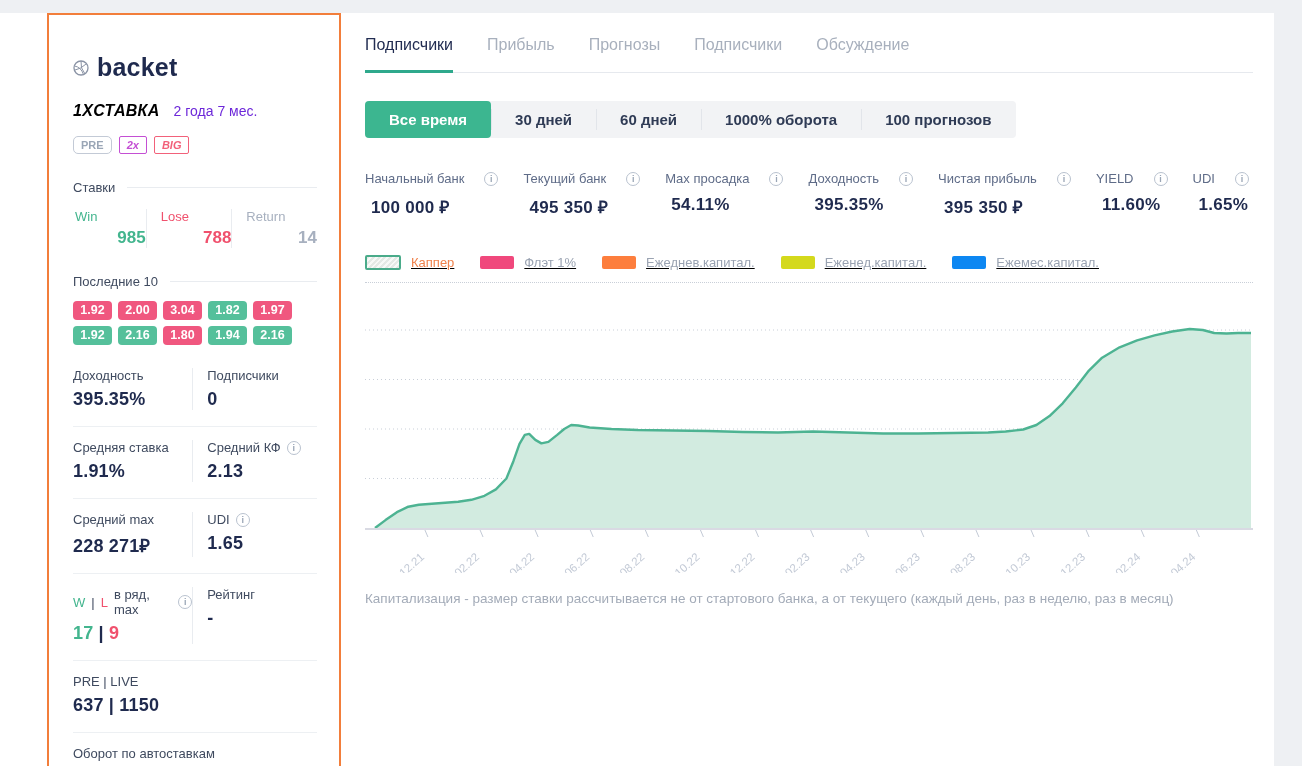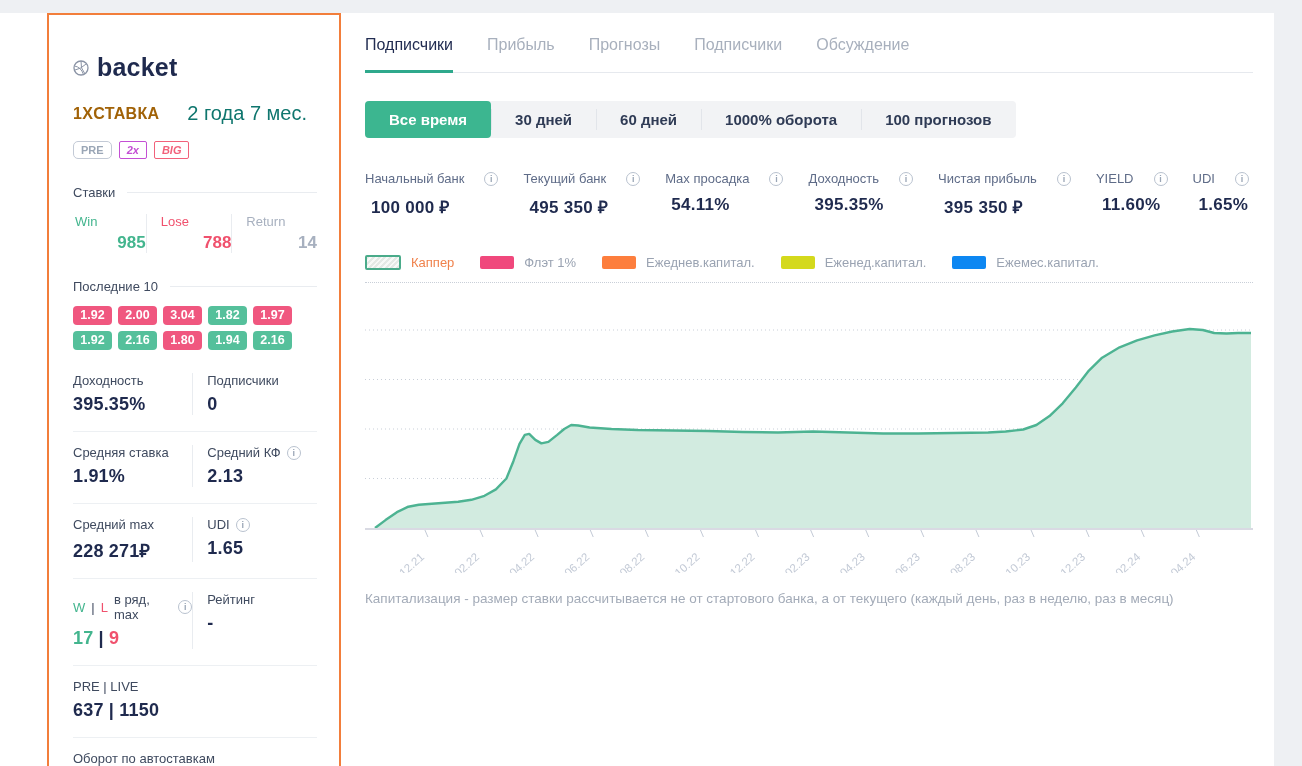--- a/index.html
+++ b/index.html
@@ -8,22 +8,22 @@
   .card { position:absolute; top:13px; left:0; width:1274px; height:753px;
     background:#fff; display:flex; }
 
   
   .sidebar { margin-left:47px; width:294px; flex:none; border:2px solid #f27e3b;
     background:#fff; padding:38px 22px 20px 24px; height:790px; }
   .profile-row { display:flex; align-items:center; gap:8px; }
   .profile-row h1 { font-size:25px; color:#1f2a4e; font-weight:700; letter-spacing:.2px; }
   .ball { width:16px; height:16px; flex:none; }
   .bk-row { display:flex; align-items:center; gap:14px; margin-top:20px; }
-  .bk-logo { color:#a16207; font-weight:700; font-size:16px; letter-spacing:.3px;text-align:right; }
-  .bk-age { color:#0f766e; font-size:20px;margin-left:14px; }
+  .bk-logo { color:#000000; font-weight:700; font-style:italic; font-size:16px; letter-spacing:.3px;text-align:right; }
+  .bk-age { color:#6d28d9; font-size:14px; }
   .badges { display:flex; gap:7px; margin-top:16px; }
   .badge { font-size:11px; font-weight:700; padding:2px 7px; border-radius:2px; border:1.5px solid; background:#fff; }
   .badge.pre { color:#9aa6b6; border-color:#c3cad6; font-style:normal; border-radius:5px;}
   .badge.x2 { color:#c44fd4; border-color:#c44fd4; font-style:italic; }
   .badge.big { color:#f2617a; border-color:#f2617a; font-style:italic; }
   .sec-head { display:flex; align-items:center; margin-top:26px; color:#3f4a5f; font-size:13px; }
   .sec-head .line { flex:1; border-top:1px solid #e9ecf0; margin-left:12px; }
   .wlr { display:flex; margin-top:14px; }
   .wlr .cell { flex:1; padding-left:2px; }
   .wlr .cell + .cell { border-left:1px solid #e9ecf0; padding-left:14px; }
@@ -53,21 +53,21 @@
   .filters { display:flex; margin-top:28px; background:#f2f3f5; border-radius:4px; width:max-content;font-weight:bold; }
   .filter { font-size:15px; color:#2f3b55; padding:10px 24px; cursor:pointer; position:relative; }
   .filter + .filter::before { content:""; position:absolute; left:0; top:8px; bottom:8px;
     border-left:1px solid #e2e5ea; }
   .filter.active { background:#3cb690; color:#fff; border-radius:4px; }
   .filter.active::before { display:none; }
   .topstats { display:flex; justify-content:space-between; margin-top:33px; padding-right:4px; }
   .tstat .lab { font-size:13px; color:#5f6c88; display:flex; align-items:center; gap:20px; }
   .tstat .val { font-size:17px; font-weight:700; color:#1f2a4e; margin-top:9px; padding-left:6px; letter-spacing:.3px; }
   .legend { display:flex; align-items:flex-end; gap:26px; margin-top:37px;
-    padding-bottom:12px; border-bottom:1px dotted #c9cfd8; }
+    padding-bottom:12px; border-bottom:1px dotted #c9cfd8;text-decoration:underline; }
   .litem { display:flex; align-items:center; gap:10px; cursor:pointer; }
   .sw { width:34px; height:13px; border-radius:2px; }
   .sw.outline { border:2px solid #4aab8a; width:36px; height:15px;
     background:repeating-linear-gradient(135deg,#e4e9e5 0 2px,#f7f9f7 2px 4px); }
   .litem .ltxt { font-size:13px; color:#9aa3b2; }
   .litem.first .ltxt { color:#f0824c; }
   .chart-wrap { margin-top:0; }
   .footnote { margin-top:14px; font-size:13.5px; color:#a3abb8; }
 </style>
 </head>

